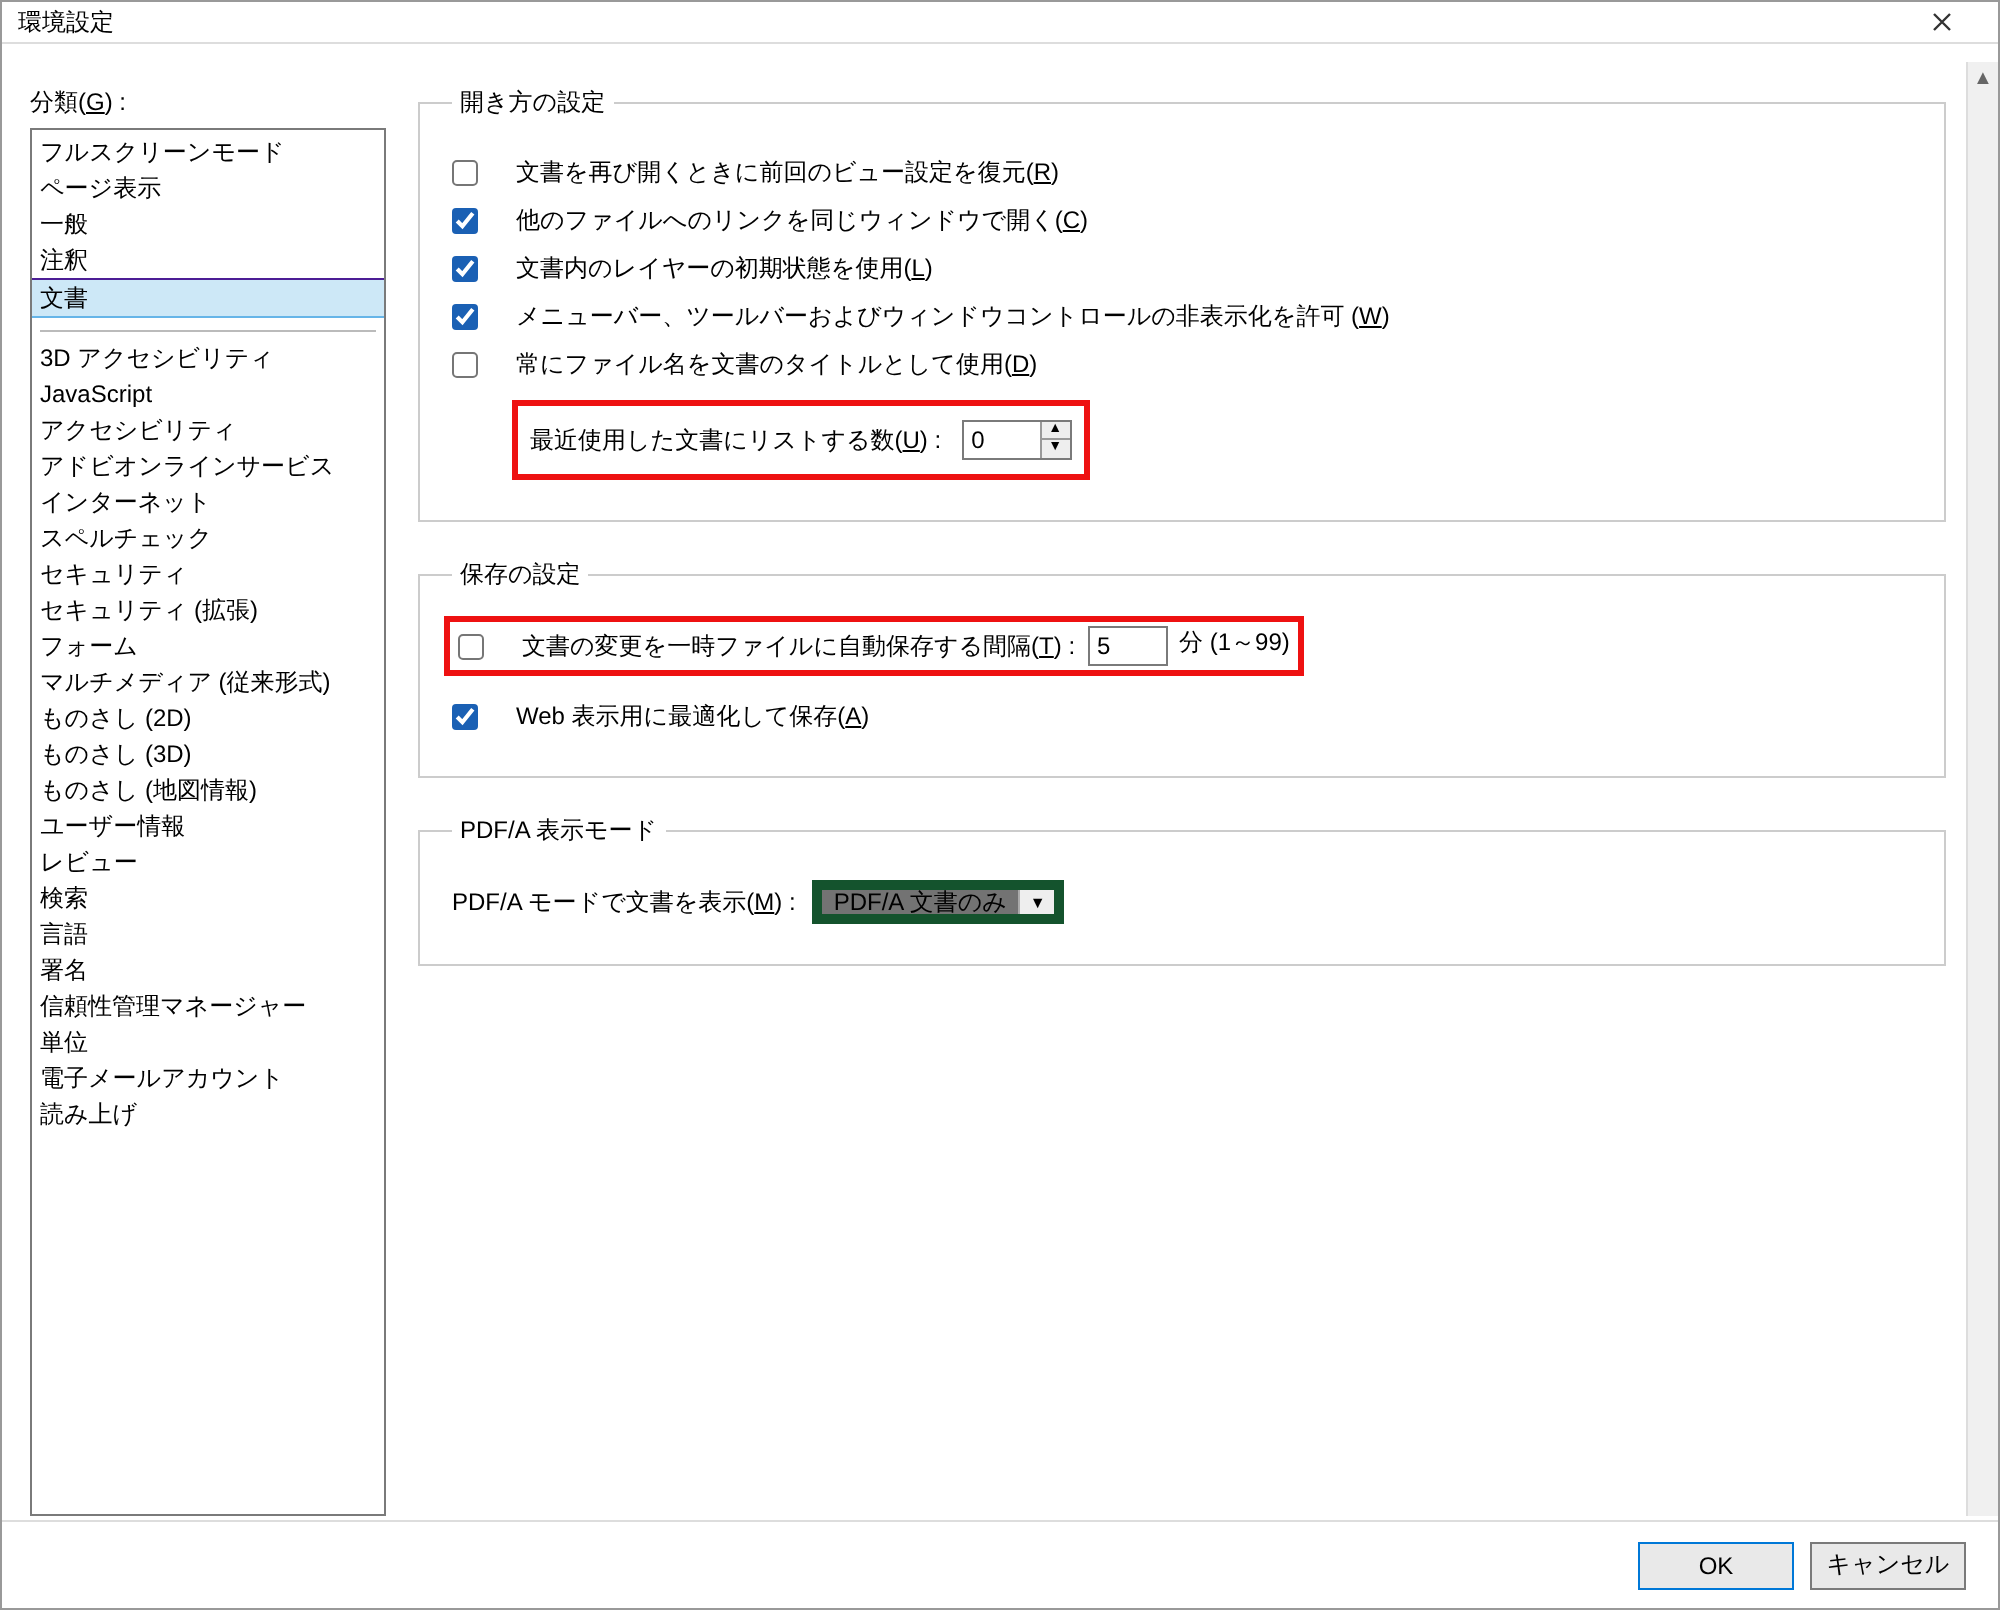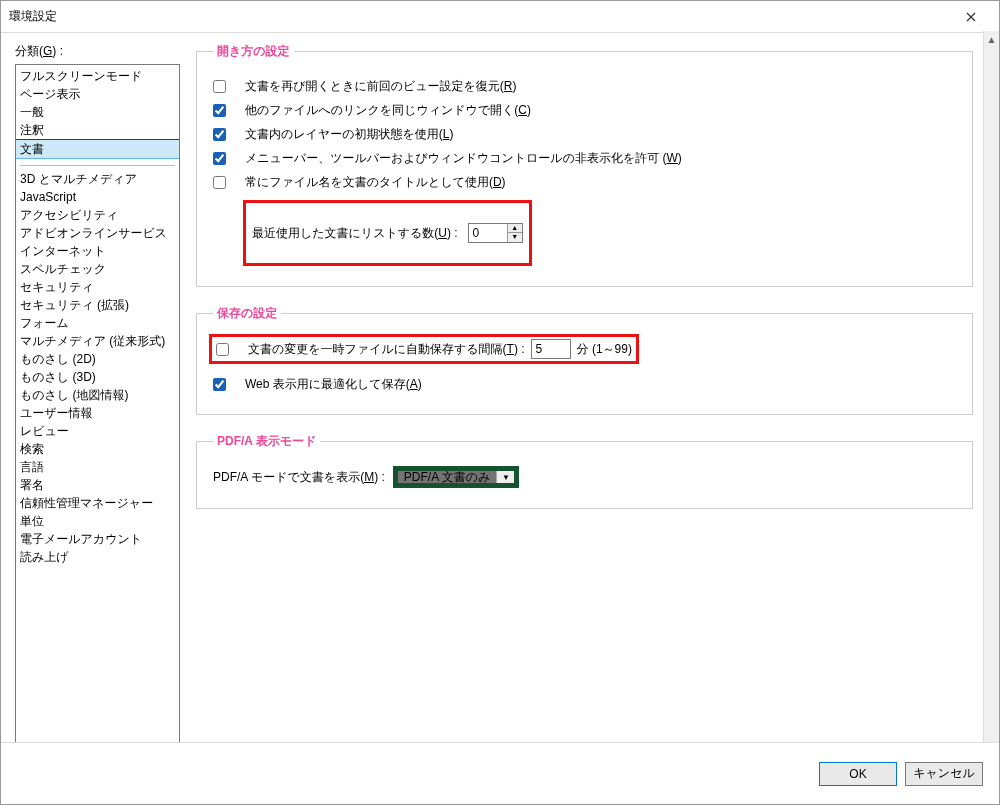--- a/index.html
+++ b/index.html
@@ -9,21 +9,21 @@
     font-size: 12px;
     background: #fff;
     color: #000;
     width: 1000px;
     height: 805px;
     overflow: hidden;
     position: relative;
     border: 1px solid #999;
   }
   .titlebar {
-    height: 32px;
+    height: 21px;
     display: flex;
     align-items: center;
     padding: 0 8px;
     border-bottom: 1px solid #ddd;
   }
   .titlebar .title { flex: 1; }
   .titlebar .close {
     width: 40px; height: 28px;
     display: flex; align-items: center; justify-content: center;
     cursor: pointer;
@@ -41,21 +41,21 @@
     background: #f0f0f0;
     border-left: 1px solid #ddd;
   }
   .scrollbar-v .arrow {
     height: 16px;
     display: flex; align-items: center; justify-content: center;
     color: #666;
     font-size: 10px;
   }
   .left-col {
-    width: 165px;
+    width: 178px;
     display: flex;
     flex-direction: column;
   }
   .cat-label { margin-bottom: 4px; }
   .listbox {
     flex: 1;
     border: 1px solid #7a7a7a;
     background: #fff;
     overflow: hidden;
     height: 700px;
@@ -82,47 +82,45 @@
     padding-left: 16px;
     position: relative;
   }
   fieldset {
     border: 1px solid #ccc;
     margin: 0 0 18px 0;
     padding: 12px 16px 16px 16px;
   }
   legend {
     padding: 0 4px;
-    color: #ec4899;
-    font-weight: bold;
+    color: #000000;
   }
   .row {
     display: flex;
     align-items: center;
     margin: 4px 0;
     min-height: 20px;
   }
   .row label.cb-label { display: flex; align-items: center; cursor: pointer; gap: 13px; }
   .row input[type=checkbox] {
     width: 13px; height: 13px; margin: 0 6px 0 0;
     accent-color: #1a60b4;
   }
   .u { text-decoration: underline; }
   .highlight-red {
     border: 3px solid #e11;
     display: inline-flex;
     align-items: center;
-    padding: 20px 6px;
+    padding: 7px 6px;
     margin-left: 30px;
     margin-top: 4px;
   }
   .highlight-red2 {
     border: 3px solid #e11;
     display: inline-flex;
-    align-items: center;
     padding: 2px 4px;
     margin: -4px 0 6px -4px;
   }
   .spin-wrap {
     display: inline-flex;
     align-items: stretch;
     margin-left: 10px;
     border: 1px solid #7a7a7a;
     height: 20px;
     background: #fff;
@@ -157,21 +155,21 @@
   .combo .combo-btn {
     width: 18px; height: 100%;
     display: flex; align-items: center; justify-content: center;
     background: #eee;
     border-left: 1px solid #aaa;
     font-size: 8px;
   }
   .button-bar {
     position: absolute;
     bottom: 0; left: 0; right: 0;
-    height: 62px;
+    height: 44px;
     border-top: 1px solid #ddd;
     display: flex;
     justify-content: flex-end;
     align-items: center;
     padding: 0 16px;
     gap: 8px;
     background: #fff;
   }
   .btn {
     min-width: 78px;
@@ -201,21 +199,21 @@
     <div class="listbox">
       <div class="list-group" id="group1">
           <div class="list-item">フルスクリーンモード</div>
           <div class="list-item">ページ表示</div>
           <div class="list-item">一般</div>
           <div class="list-item">注釈</div>
           <div class="list-item selected">文書</div>
         </div>
       <div class="list-sep"></div>
       <div class="list-group" id="group2">
-          <div class="list-item">3D とマルチメディア</div>
+          <div class="list-item">3D アクセシビリティ</div>
           <div class="list-item">JavaScript</div>
           <div class="list-item">アクセシビリティ</div>
           <div class="list-item">アドビオンラインサービス</div>
           <div class="list-item">インターネット</div>
           <div class="list-item">スペルチェック</div>
           <div class="list-item">セキュリティ</div>
           <div class="list-item">セキュリティ (拡張)</div>
           <div class="list-item">フォーム</div>
           <div class="list-item">マルチメディア (従来形式)</div>
           <div class="list-item">ものさし (2D)</div>

